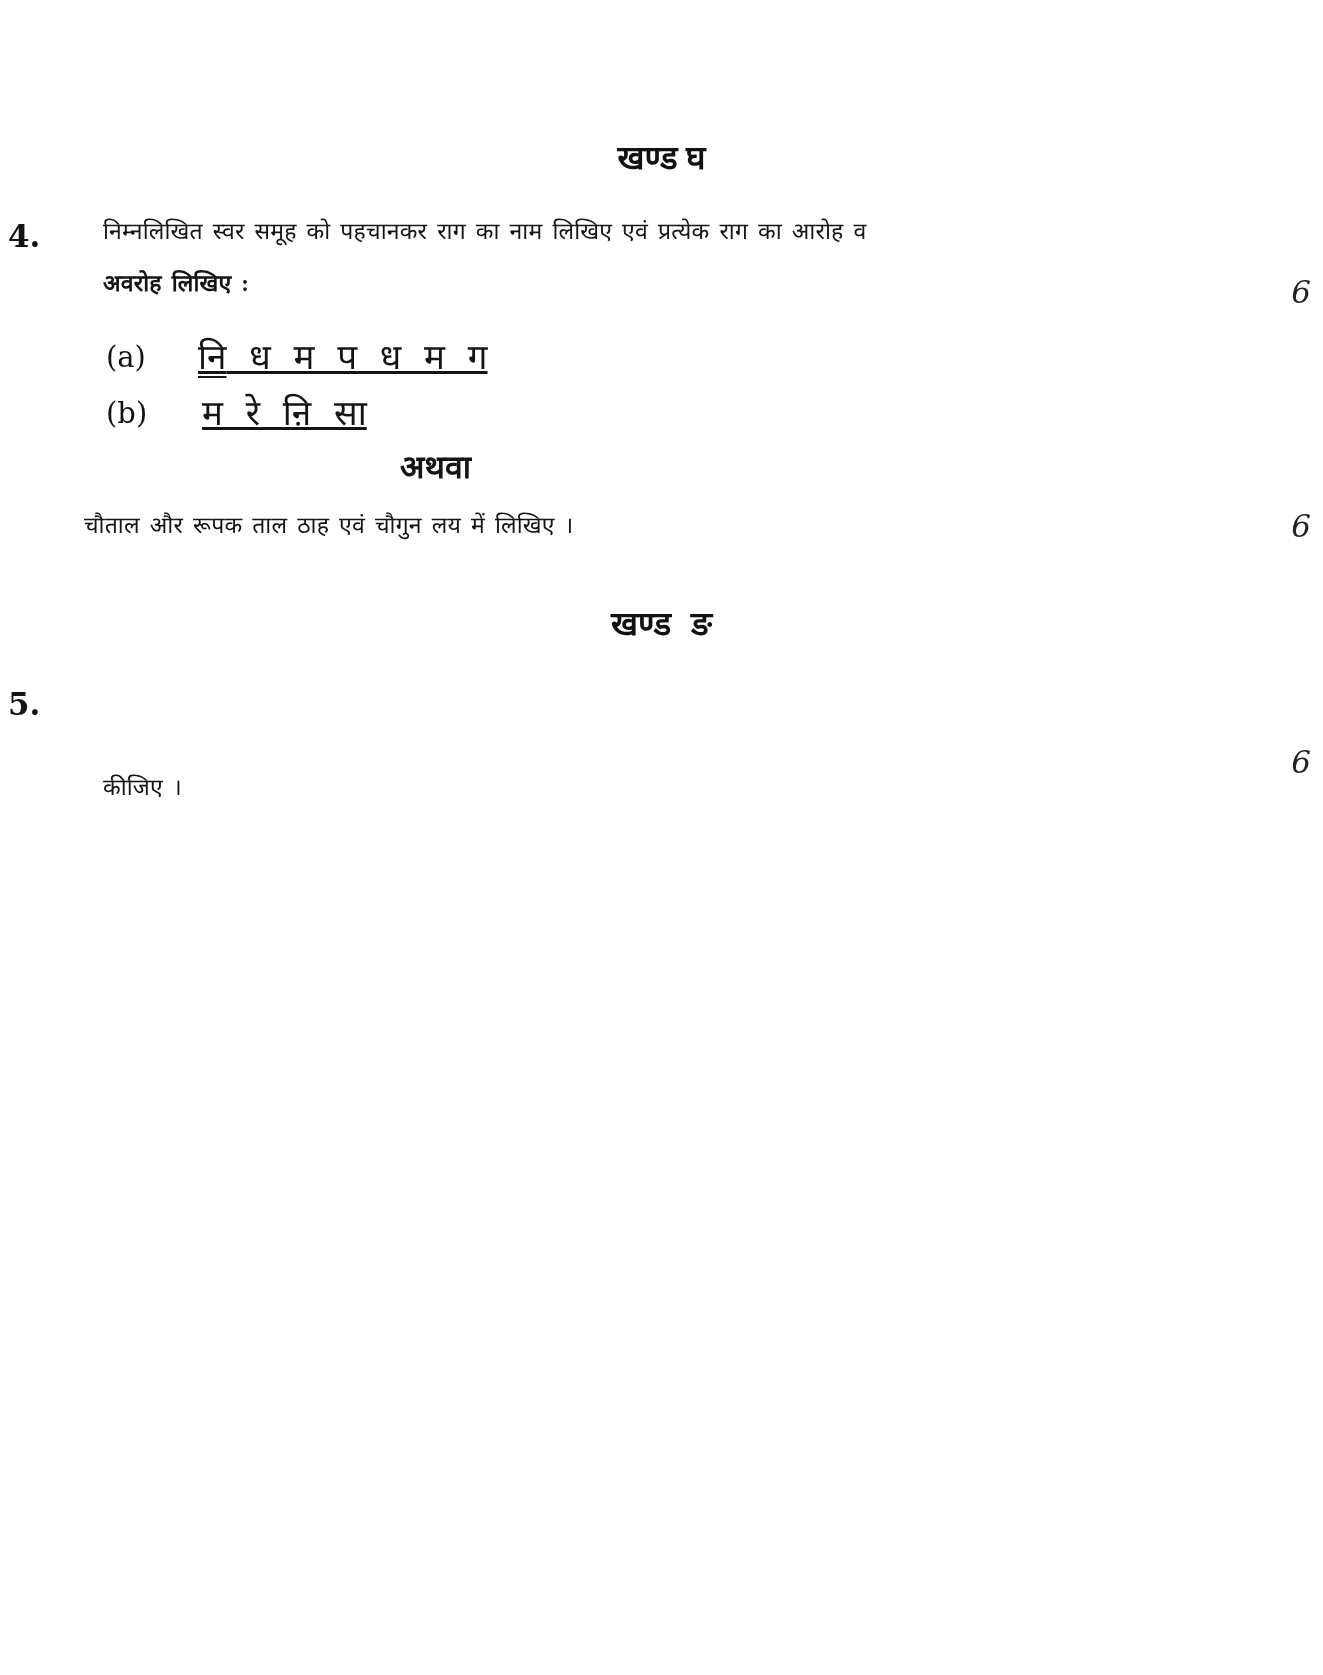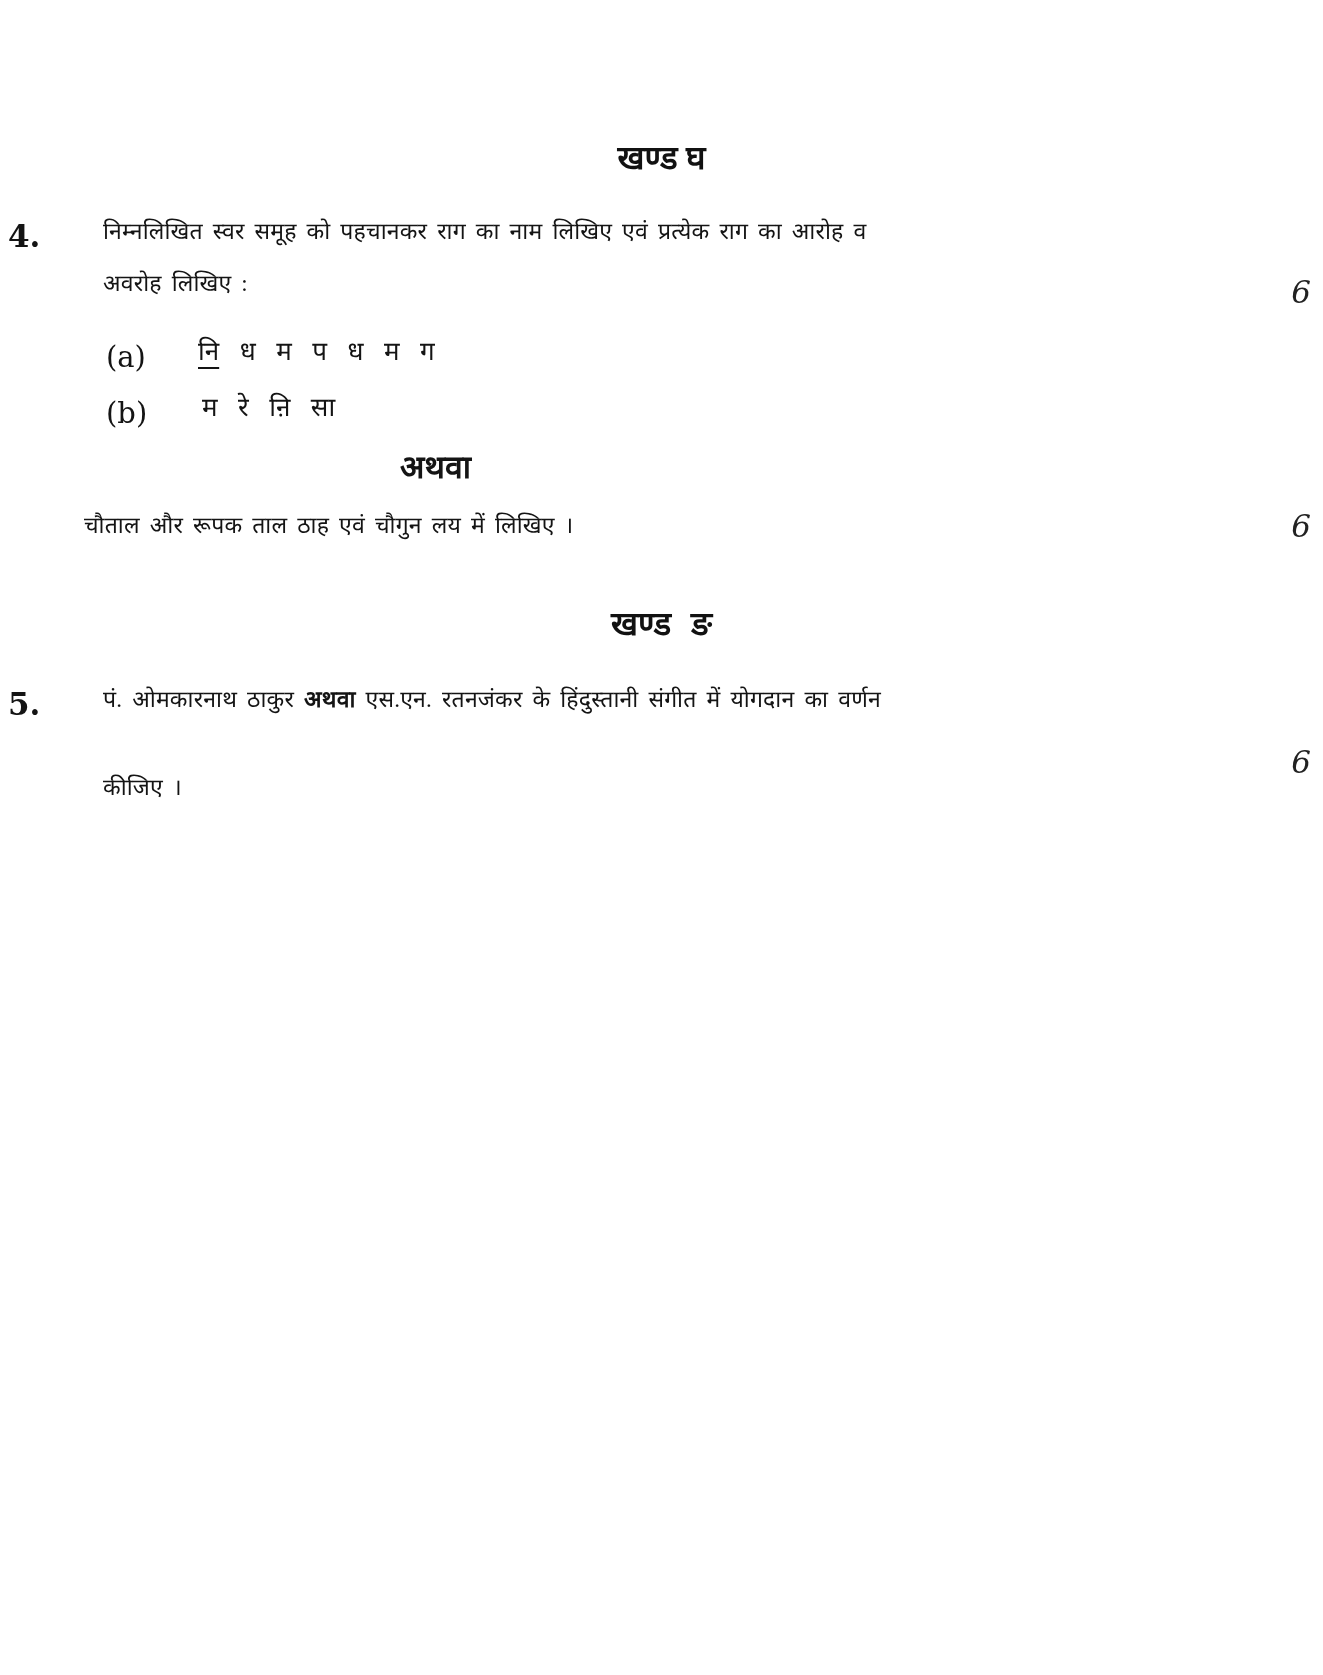--- a/index.html
+++ b/index.html
@@ -43,21 +43,22 @@
     font-size: 31px;
     font-family: "DejaVu Serif", serif;
     color: #222;
   }
   .item-label {
     font-size: 29px;
     font-family: "DejaVu Serif", serif;
   }
   .notation {
     word-spacing: 14px;
-    font-size: 26px;
+    font-size: 35px;
+    text-decoration: underline;
   }
   .swar-underline {
     text-decoration: underline;
     text-decoration-thickness: 2px;
     text-underline-offset: 7px;
   }
   .bold-inline {
     font-weight: 700;
   }
   .or-label {
@@ -73,21 +74,21 @@
 <body>
 
 <div class="page">
 
   <div class="section-heading" style="top:134px;">खण्ड घ</div>
 
   <div class="line q-number" style="left:8px; top:216px;">4.</div>
 
   <div class="line q-text" style="left:103px; top:216px;">निम्नलिखित स्वर समूह को पहचानकर राग का नाम लिखिए एवं प्रत्येक राग का आरोह व</div>
 
-  <div class="line q-text" style="left:103px; top:268px;">अवरोह लिखिए :</div>
+  <div class="line q-text" style="left:103px; top:268px;font-weight:bold;">अवरोह लिखिए :</div>
 
   <div class="line marks" style="right:12px; top:272px;">6</div>
 
   <div class="line item-label" style="left:106px; top:338px;">(a)</div>
 
   <div class="line notation" style="left:198px; top:334px;"><span class="swar-underline">नि</span><span> ध म प ध म ग</span></div>
 
   <div class="line item-label" style="left:106px; top:394px;">(b)</div>
 
   <div class="line notation" style="left:202px; top:390px;">म रे ऩि सा</div>
@@ -95,19 +96,18 @@
   <div class="line or-label" style="left:400px; top:446px;">अथवा</div>
 
   <div class="line q-text" style="left:84px; top:498px;margin-top:12px;">चौताल और रूपक ताल ठाह एवं चौगुन लय में लिखिए ।</div>
 
   <div class="line marks" style="right:12px; top:506px;">6</div>
 
   <div class="section-heading" style="top:600px;font-family:Liberation Mono, monospace;">खण्ड ङ</div>
 
   <div class="line q-number" style="left:8px; top:684px;">5.</div>
 
-  <div class="line q-text" style="left:103px; top:684px;"><span>पं. ओमकारनाथ ठाकुर </span><span class="bold-inline">अथवा</span><span> एस.एन. रतनजंकर के हिंदुस्तानी संगीत में योगदान का वर्णन</span></div>
 
   <div class="line q-text" style="left:103px; top:772px;">कीजिए ।</div>
 
   <div class="line marks" style="right:12px; top:742px;">6</div>
 
 </div>
 
 </body></html>

